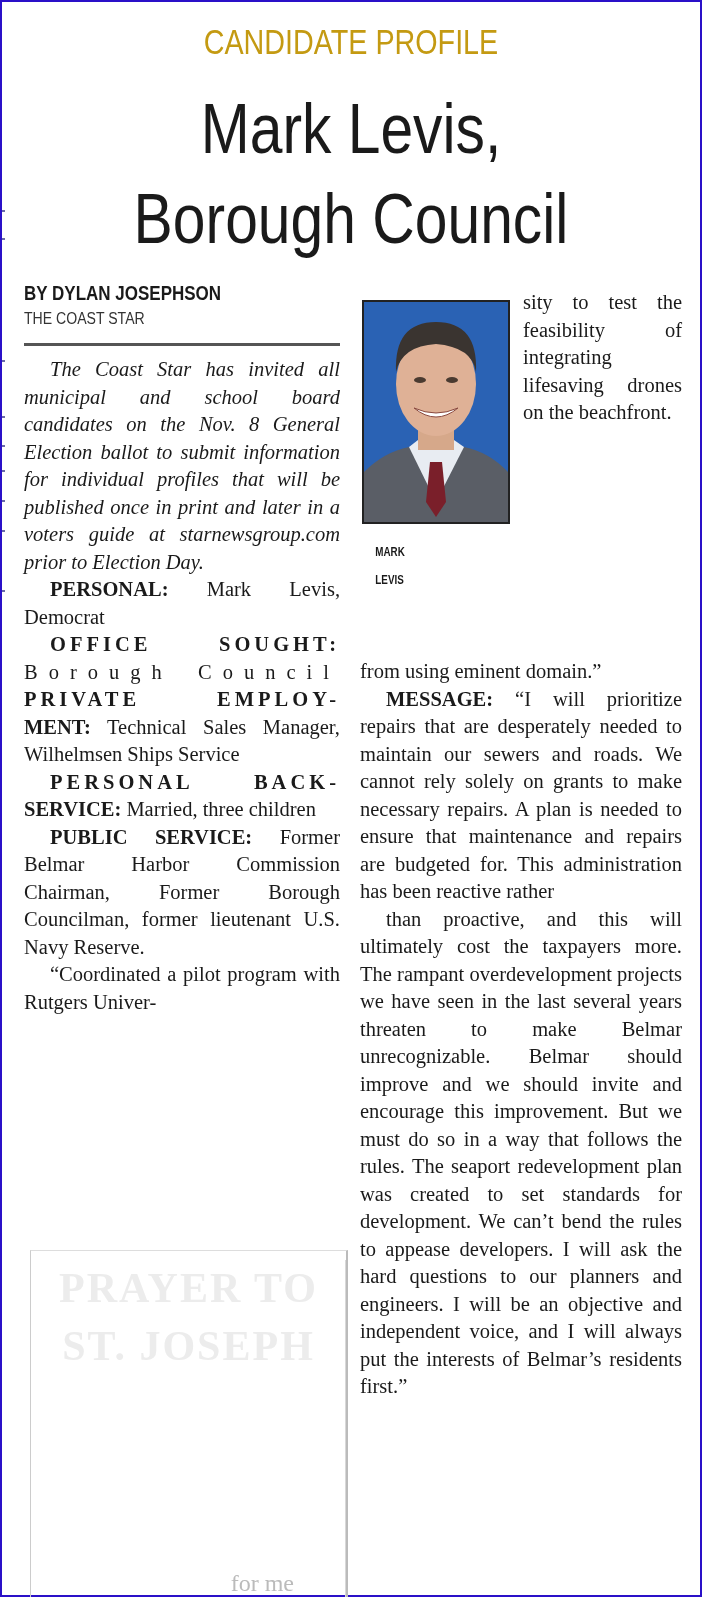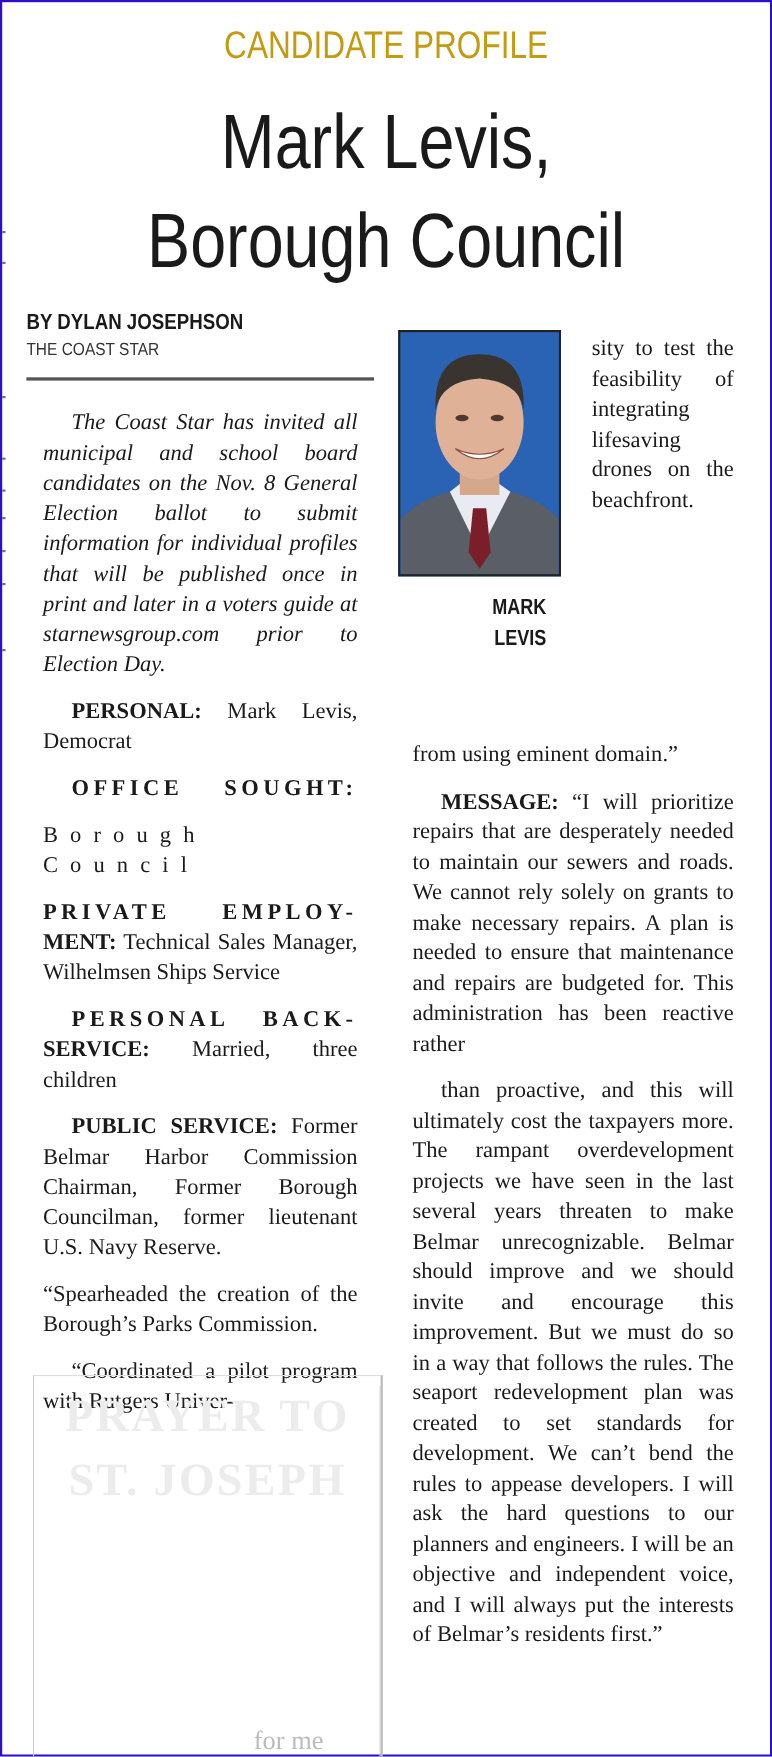--- a/index.html
+++ b/index.html
@@ -45,42 +45,42 @@
     font-size: 16px; color: #333; margin-top: 5px;
     transform: scaleX(0.88); transform-origin: left; white-space: nowrap;
   }
   .rule { position: absolute; left: 24px; top: 343px; width: 316px; height: 3px; background: #555; }
 
   .col {
     position: absolute;
     font-size: 20.5px; line-height: 27.5px;
     text-align: justify;
   }
-  .col p { margin: 15px; }
+  .col p { margin: 0; }
   .col-left { left: 24px; top: 356px; width: 316px; }
   .col-right { left: 360px; top: 658px; width: 322px; }
   .col-narrow { left: 523px; top: 289px; width: 159px; }
 
   .intro { font-style: italic; text-indent: 26px; }
   .indent { text-indent: 26px; }
   .lbl { font-weight: bold; }
   .wide { letter-spacing: 4px; }
   .wider { letter-spacing: 11px; }
   .last { text-align-last: justify; }
 
   .photo {
     position: absolute; left: 362px; top: 300px; width: 148px; height: 224px;
     border: 2px solid #222; box-sizing: border-box; overflow: hidden;
     background: #2a62b4;
   }
   .caption {
     position: absolute; left: 362px; top: 538px; width: 148px;
-    text-align: right;
+    text-align: left;
     font-family: "Liberation Sans", sans-serif; font-weight: bold;
-    font-size: 20px; line-height: 28px; color: #1a1a1a;
+    font-size: 12px; line-height: 28px; color: #1a1a1a;
   }
   .caption div { transform: scaleX(0.82); }
 
   .ad-box {
     position: absolute; left: 30px; top: 1250px; width: 318px; height: 360px;
     border-left: 1px solid #ccc; border-top: 1px solid #ddd; border-right: 2px solid #bbb;
     box-sizing: border-box; overflow: hidden;
   }
   .ad-title {
     text-align: center; font-weight: bold; font-size: 42px; line-height: 58px;
@@ -145,21 +145,20 @@
     <span class="lbl wide">PERSONAL BACK-</span>
     <span class="lbl">SERVICE:</span>
     <span>Married, three children</span>
   </p>
 
   <p class="indent">
     <span class="lbl">PUBLIC SERVICE:</span>
     <span>Former Belmar Harbor Commission Chairman, Former Borough Councilman, former lieutenant U.S. Navy Reserve.</span>
   </p>
 
-  <p>“Spearheaded the creation of the Borough’s Parks Commission.</p>
   <p class="indent">“Coordinated a pilot program with Rutgers Univer-</p>
 </div>
 
 <div class="photo">
   <svg width="144" height="220" viewBox="0 0 144 220">
     <rect width="144" height="220" fill="#2a62b4"></rect>
     <path d="M0 220 L0 170 Q20 150 45 145 L72 165 L100 145 Q125 150 144 170 L144 220 Z" fill="#5a5e66"></path>
     <path d="M45 145 L72 200 L100 145 L90 138 L54 138 Z" fill="#e8ecf2"></path>
     <path d="M66 160 L78 160 L82 200 L72 215 L62 200 Z" fill="#7a1f2a"></path>
     <rect x="54" y="120" width="36" height="28" fill="#d6a88a"></rect>

